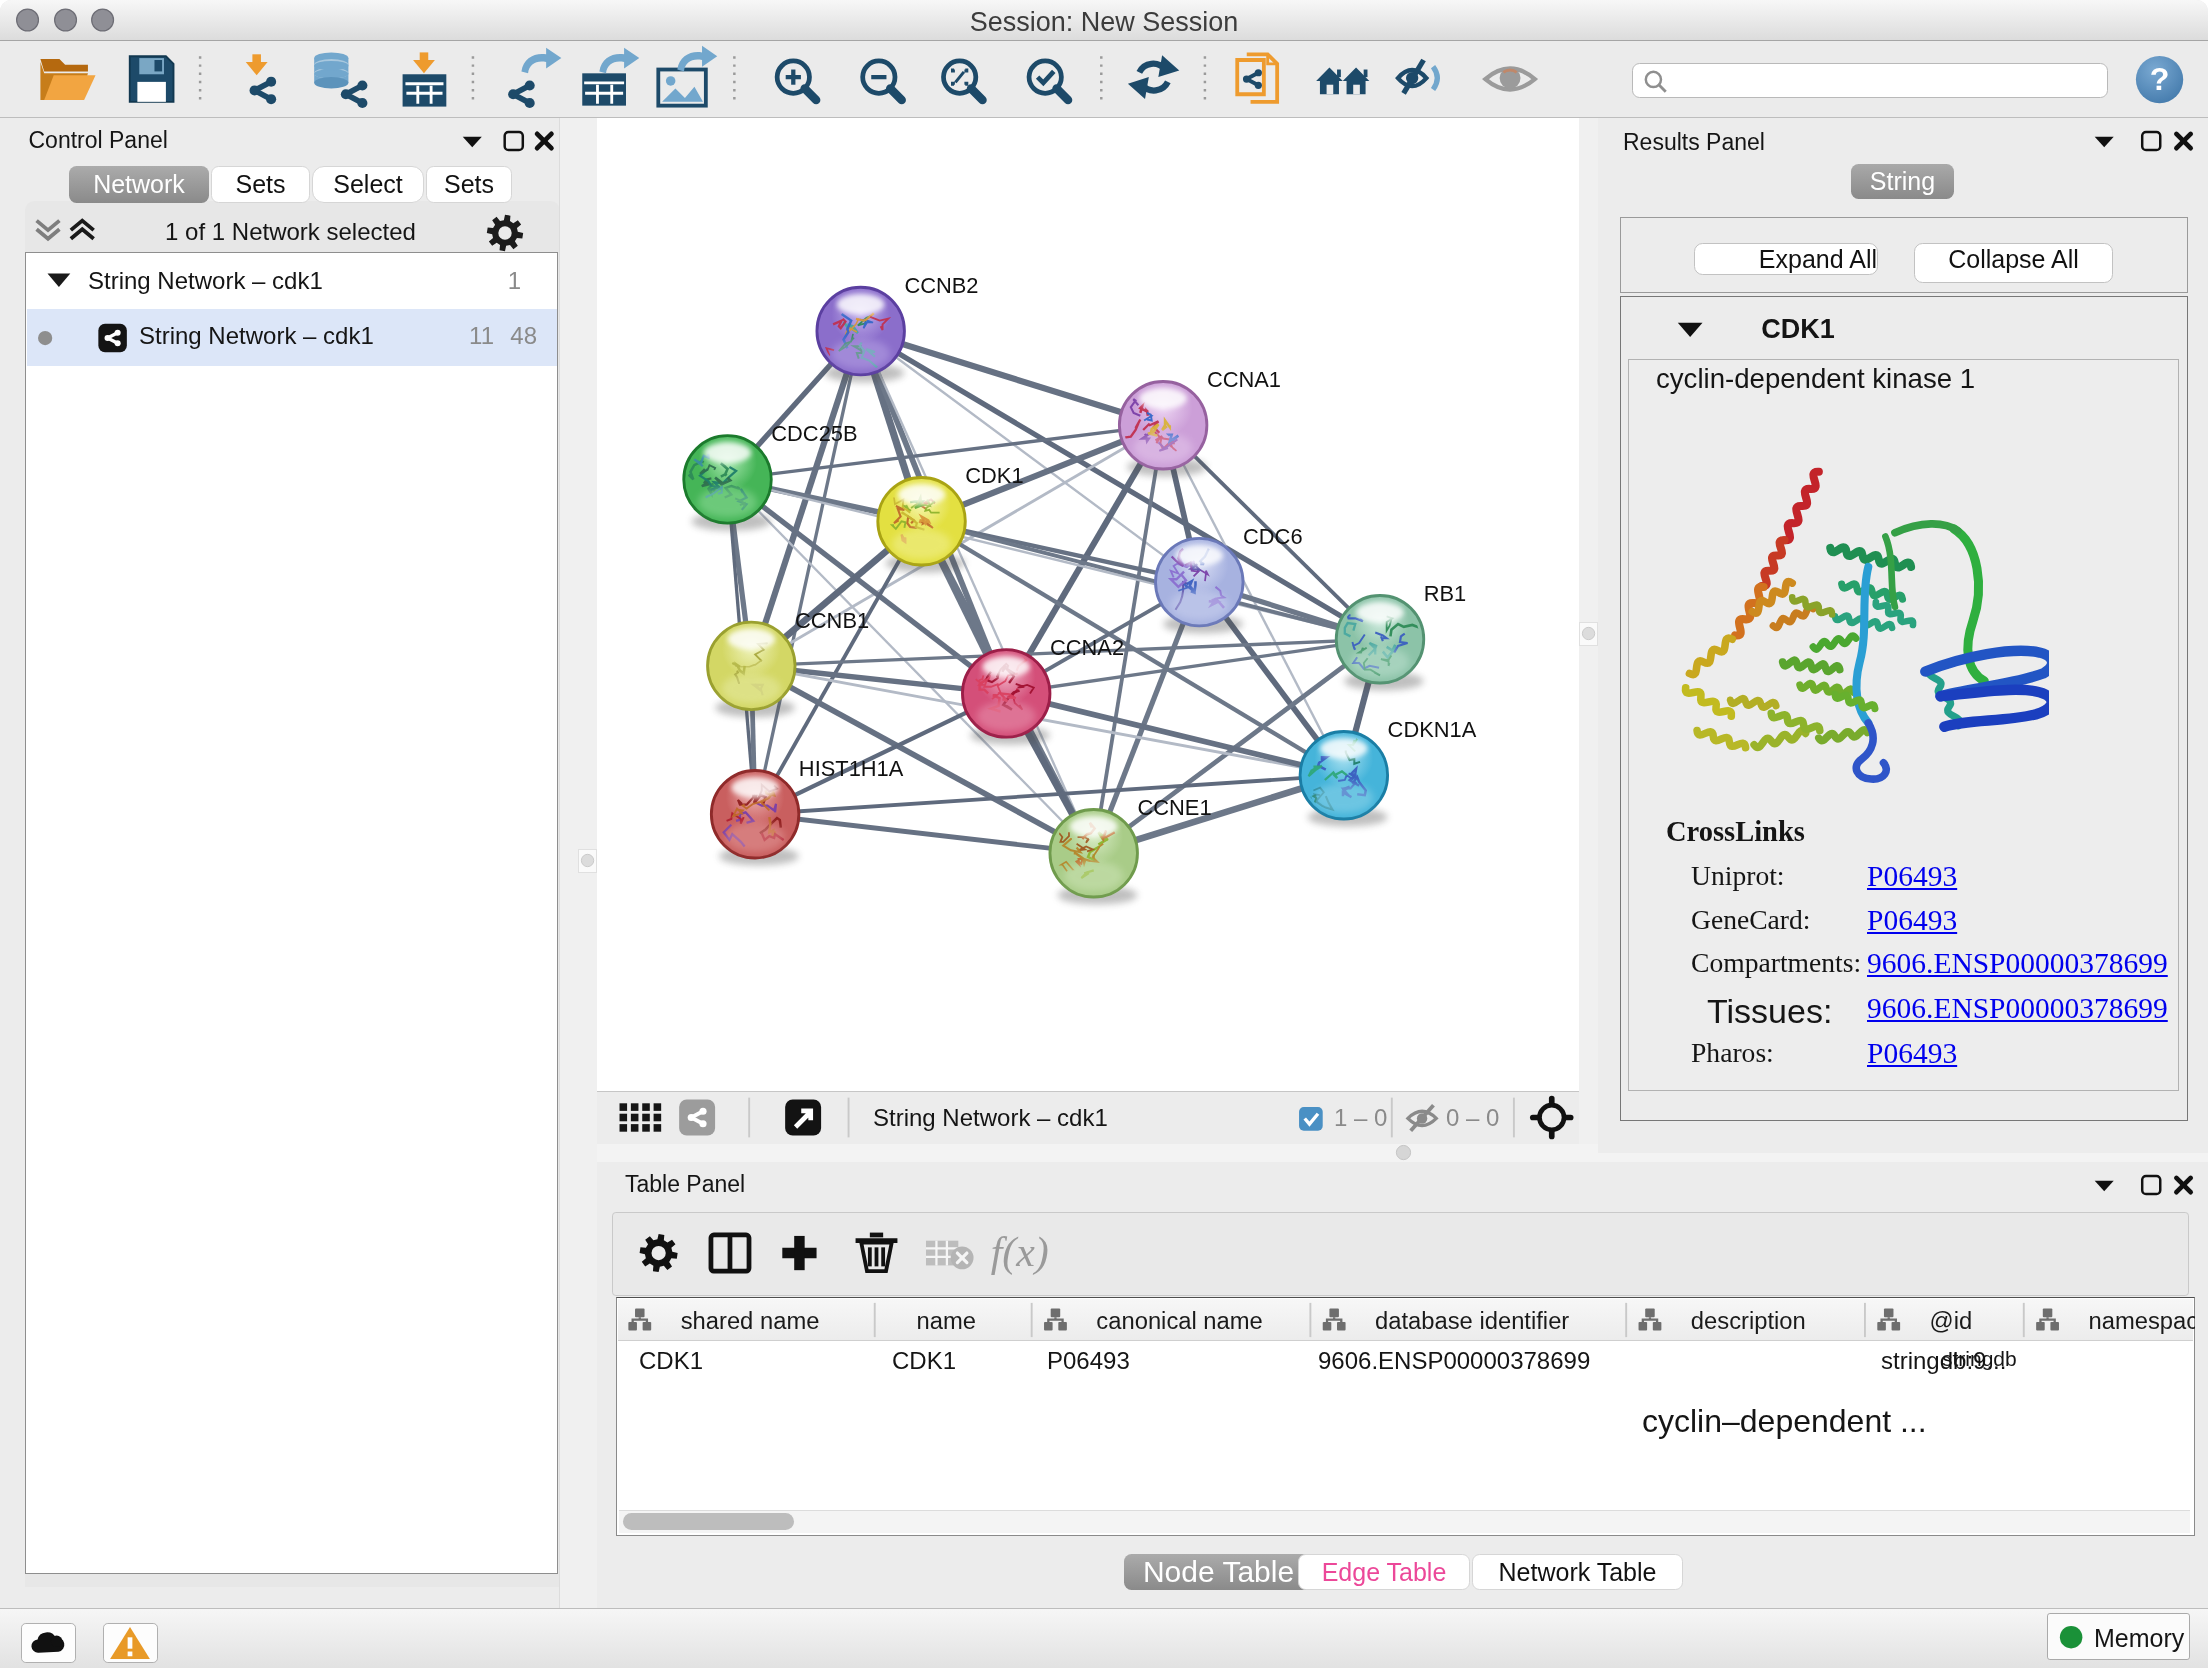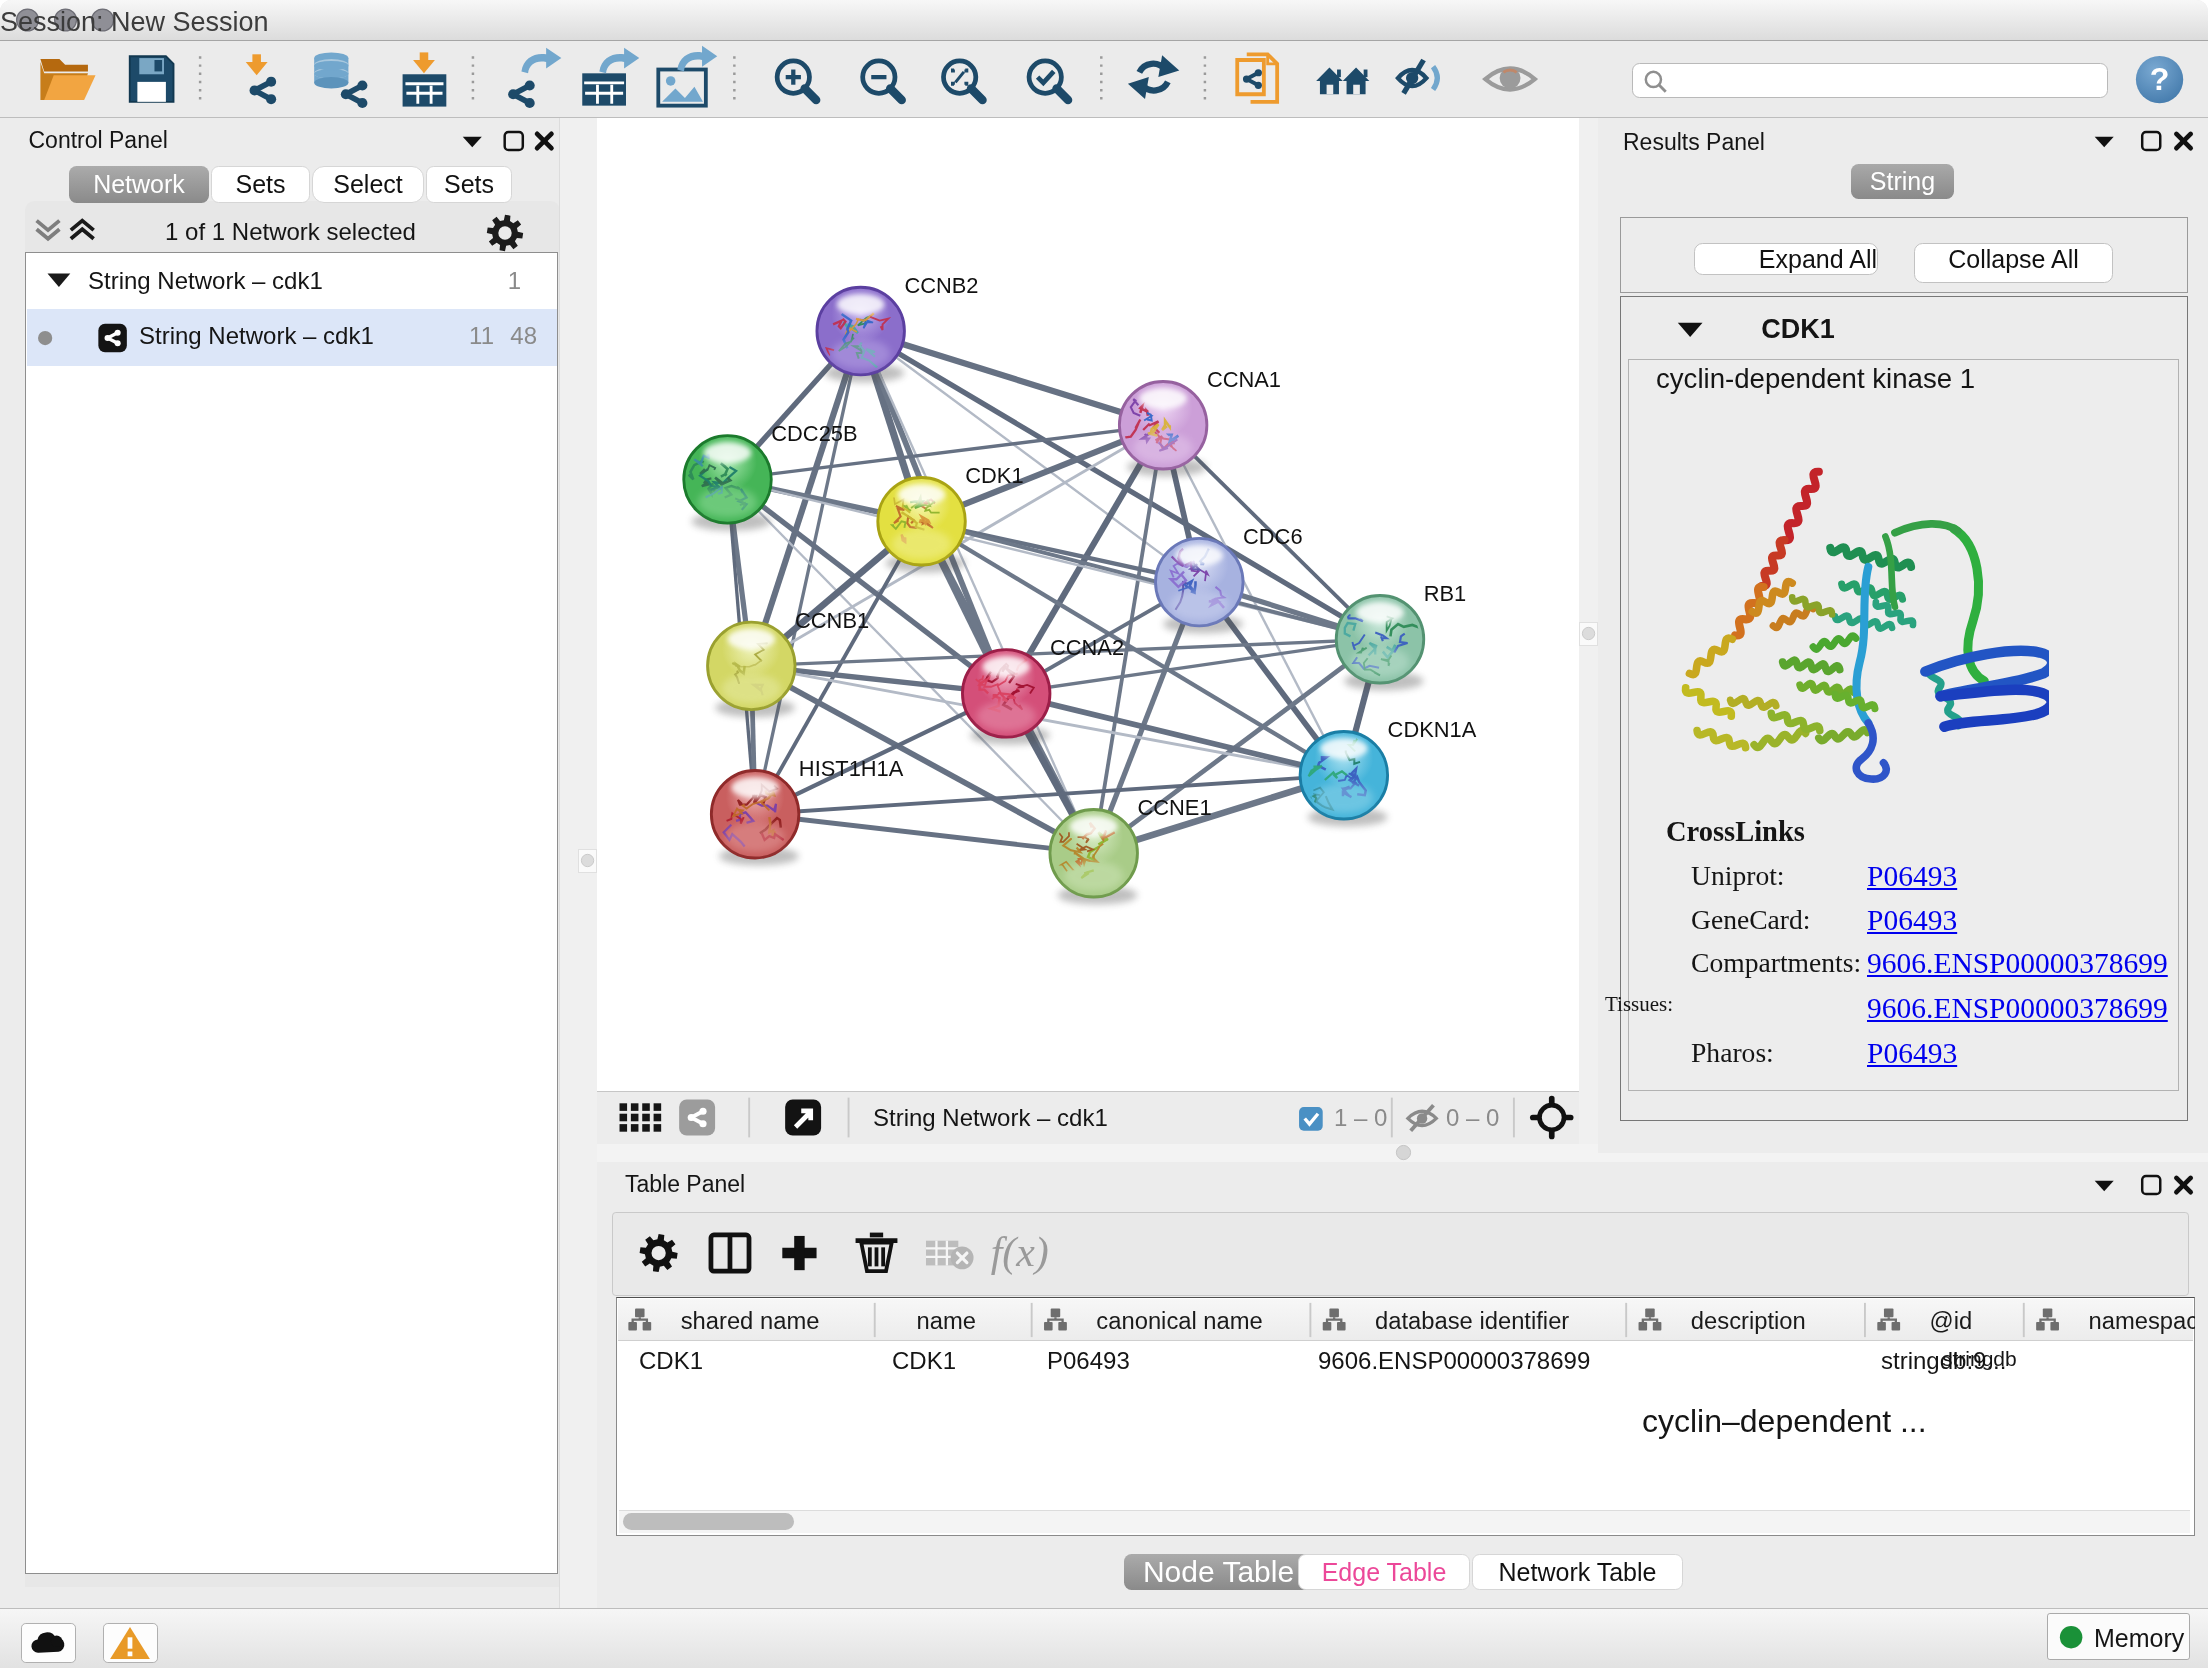--- a/index.html
+++ b/index.html
@@ -11,21 +11,21 @@
 </style></head><body>
 <div id="win">
 
 <div class="abs" style="left:0;top:0;width:2208px;height:41px;
  background:linear-gradient(#f7f7f7,#dcdcdc);border-bottom:1px solid #a5a5a5;border-radius:11.4px 11.4px 0 0;"></div>
 <svg class="abs" style="left:0;top:0" width="133" height="41" viewBox="0 0 140 43">
  <circle cx="29" cy="21" r="11.5" fill="#8f8f96" stroke="#6e6e76" stroke-width="1.3"></circle>
  <circle cx="69" cy="21" r="11.5" fill="#8f8f96" stroke="#6e6e76" stroke-width="1.3"></circle>
  <circle cx="108" cy="21" r="11.5" fill="#8f8f96" stroke="#6e6e76" stroke-width="1.3"></circle>
 </svg>
-<div class="txt" style="left:0;top:6.7px;width:2208px;text-align:left;font-size:27px;color:#3c3c3c;font-weight:500;">Session: New Session</div>
+<div class="txt" style="left:0;top:6.7px;width:2208px;text-align:center;font-size:27px;color:#3c3c3c;font-weight:500;">Session: New Session</div>
 <div class="abs" style="left:0;top:41px;width:2208px;height:77px;background:#ebebeb;border-bottom:1px solid #bdbdbd;"></div>
     <svg class="abs" style="left:0;top:41px" width="1598" height="77" viewBox="0 0 1680 81">
       <line x1="210" y1="16" x2="210" y2="66" stroke="#9a9a9a" stroke-width="2.6" stroke-dasharray="2.6 6"></line>
       <line x1="497" y1="16" x2="497" y2="66" stroke="#9a9a9a" stroke-width="2.6" stroke-dasharray="2.6 6"></line>
       <line x1="772" y1="16" x2="772" y2="66" stroke="#9a9a9a" stroke-width="2.6" stroke-dasharray="2.6 6"></line>
       <line x1="1158" y1="16" x2="1158" y2="66" stroke="#9a9a9a" stroke-width="2.6" stroke-dasharray="2.6 6"></line>
       <line x1="1267" y1="16" x2="1267" y2="66" stroke="#9a9a9a" stroke-width="2.6" stroke-dasharray="2.6 6"></line>
       <g transform="translate(42,16)">
         <path d="M0,3 L20,3 L26,9 L50,9 L50,16 L4,16 Z" fill="#b5690f"></path>
         <path d="M0,46 L0,6 L4,18 L50,18 L42,46 Z" fill="#c77d1a"></path>
@@ -716,21 +716,21 @@
       <path d="M160,160 C160,172 174,154 174,166 C174,178 188,160 188,172 C188,184 202,166 202,178" fill="none" stroke="#8aa32a" stroke-width="7" stroke-linecap="round"></path>
       <path d="M258,96 C268,120 262,150 268,170" fill="none" stroke="#35a046" stroke-width="7" stroke-linecap="round"></path>
     </svg>
     <div class="txt" style="left:1666px;top:816px;font-family:'Liberation Serif',serif;font-size:28.5px;font-weight:bold;">CrossLinks</div>
     <div class="txt" style="left:1691px;top:860px;font-family:'Liberation Serif',serif;font-size:27.6px;">Uniprot:</div>
     <div class="txt" style="left:1867px;top:860px;font-family:'Liberation Serif',serif;font-size:29.5px;color:#0000ee;text-decoration:underline;">P06493</div>
     <div class="txt" style="left:1691px;top:904px;font-family:'Liberation Serif',serif;font-size:27.6px;">GeneCard:</div>
     <div class="txt" style="left:1867px;top:904px;font-family:'Liberation Serif',serif;font-size:29.5px;color:#0000ee;text-decoration:underline;">P06493</div>
     <div class="txt" style="left:1691px;top:947px;font-family:'Liberation Serif',serif;font-size:27.6px;">Compartments:</div>
     <div class="txt" style="left:1867px;top:947px;font-family:'Liberation Serif',serif;font-size:29.5px;color:#0000ee;text-decoration:underline;">9606.ENSP00000378699</div>
-    <div class="txt" style="left:1605px;top:992px;font-family:Liberation Serif, serif;font-size:21px;">Tissues:</div>
+    <div class="txt" style="left:1707px;top:992px;font-family:Liberation Sans, sans-serif;font-size:34px;">Tissues:</div>
     <div class="txt" style="left:1867px;top:992px;font-family:'Liberation Serif',serif;font-size:29.5px;color:#0000ee;text-decoration:underline;">9606.ENSP00000378699</div>
     <div class="txt" style="left:1691px;top:1037px;font-family:'Liberation Serif',serif;font-size:27.6px;">Pharos:</div>
     <div class="txt" style="left:1867px;top:1037px;font-family:'Liberation Serif',serif;font-size:29.5px;color:#0000ee;text-decoration:underline;">P06493</div>
     <div class="abs" style="left:597px;top:1162px;width:1611px;height:446px;background:#ececec;"></div>
 <div class="txt" style="left:625px;top:1171px;font-size:23px;">Table Panel</div>
 <svg class="abs" style="left:2089px;top:1173px" width="114" height="25" viewBox="0 0 120 26">
  <path d="M6,8 L26,8 L16,19 Z" fill="#111"></path>
  <rect x="56" y="3" width="19" height="19" rx="4" fill="none" stroke="#111" stroke-width="2.6"></rect>
  <g stroke="#111" stroke-width="5" stroke-linecap="round">
   <line x1="92" y1="5" x2="107" y2="20"></line>

